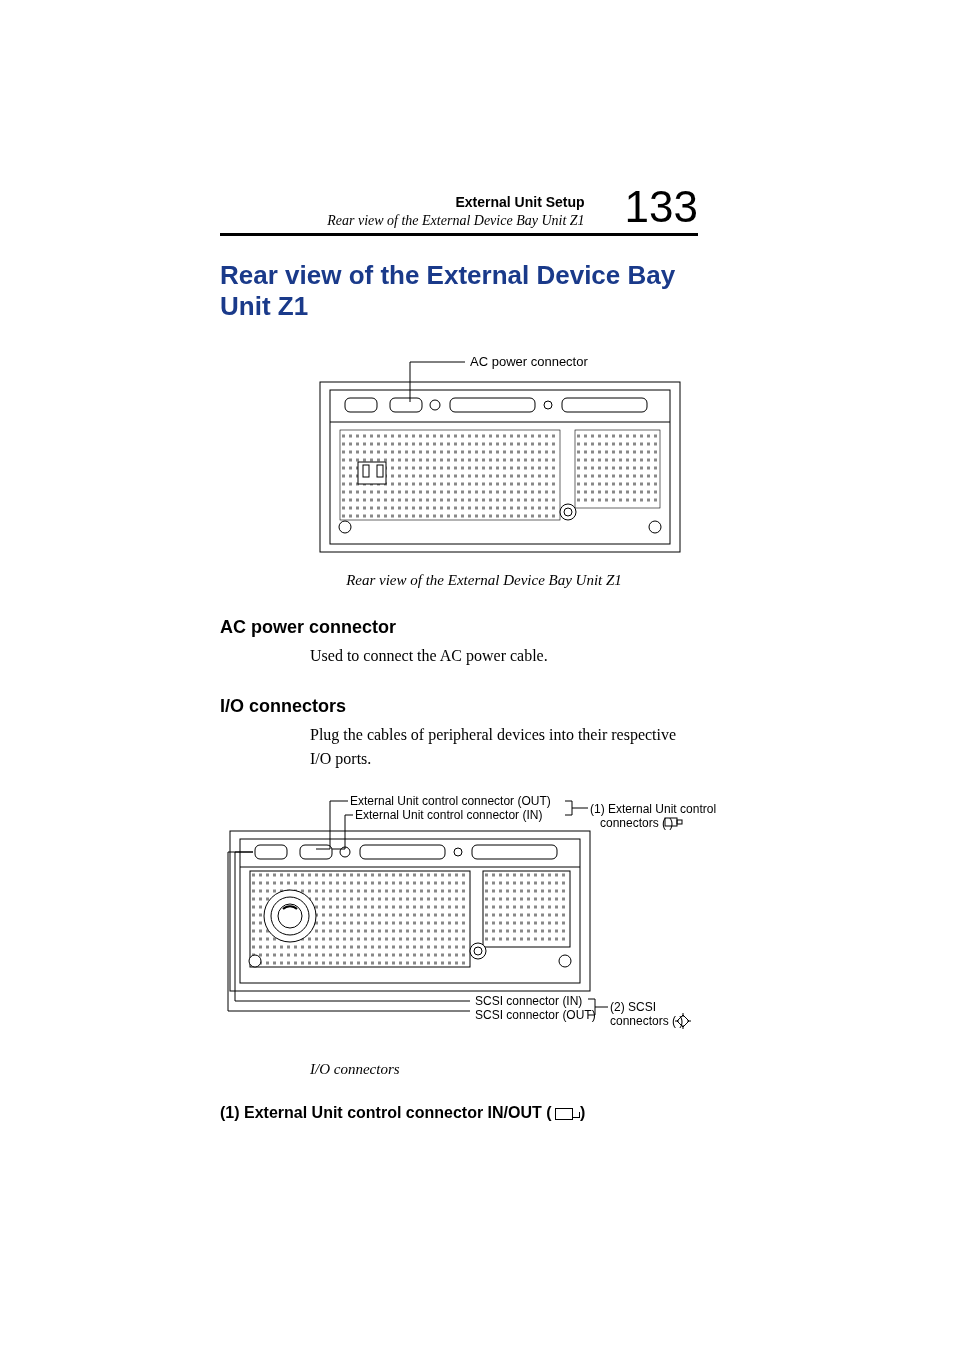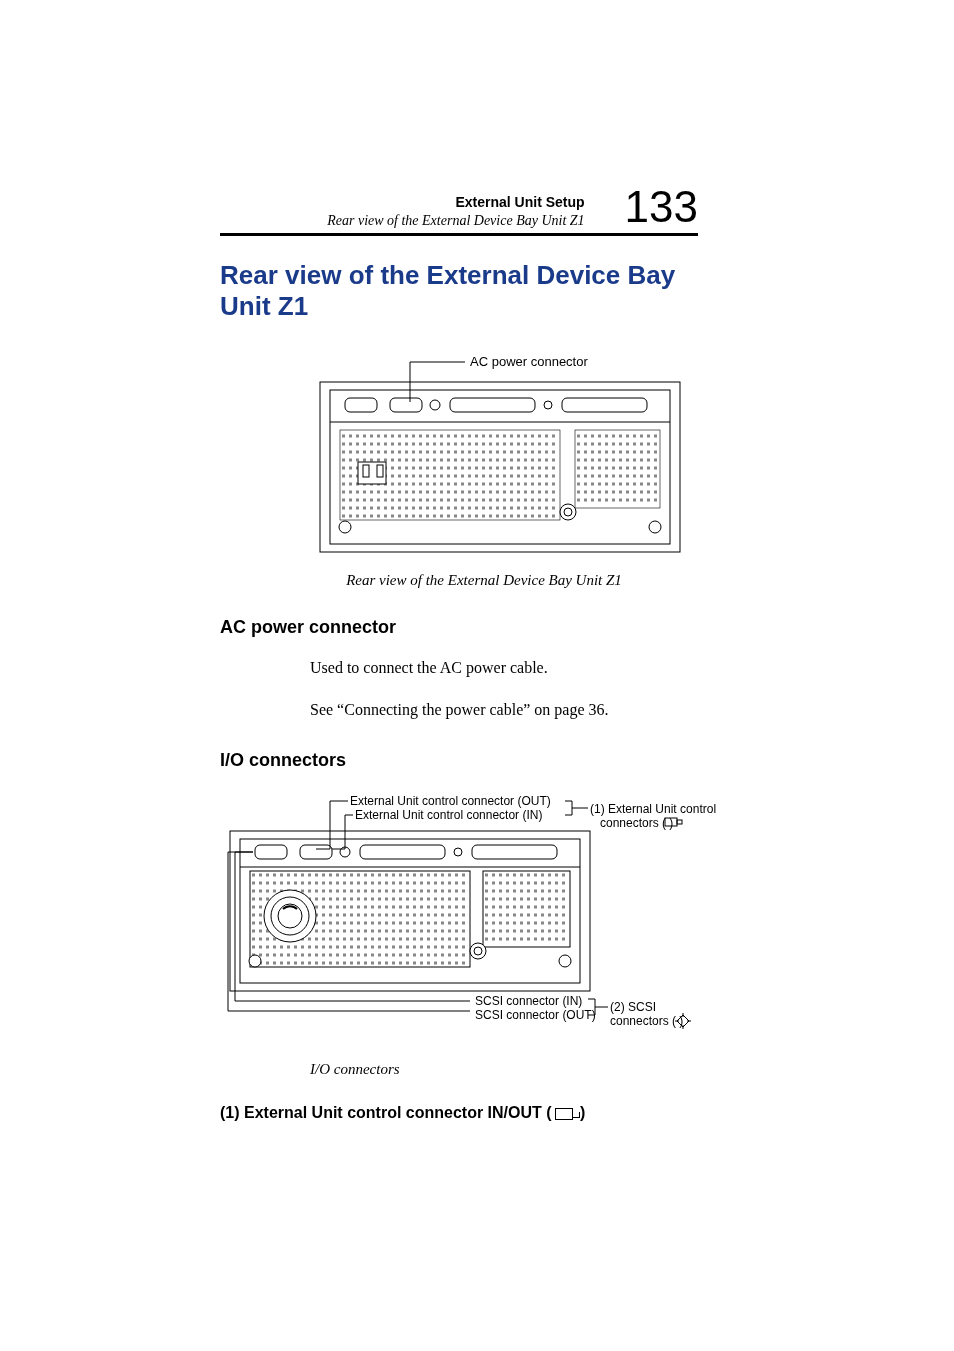--- a/index.html
+++ b/index.html
@@ -67,21 +67,21 @@
     font-family: Arial, Helvetica, sans-serif;
     font-weight: bold;
     font-size: 16px;
     margin: 26px 0 19px 0;
   }
   .body-indent {
     margin-left: 90px;
     font-size: 16px;
     line-height: 1.5;
   }
-  .body-indent p { margin: 18px 0 14px 0; }
+  .body-indent p { margin: 2px 0 14px 0; }
 
   
   .figure {
     margin: 20px 0 10px 90px;
   }
   .figure-caption {
     font-style: italic;
     font-size: 15px;
     margin: 10px 0 0 0;
   }
@@ -181,24 +181,26 @@
       <circle cx="258" cy="160" r="8" fill="#fff" stroke="#000"></circle>
       <circle cx="258" cy="160" r="4" fill="none" stroke="#000"></circle>
       <circle cx="345" cy="175" r="6" fill="#fff" stroke="#000"></circle>
     </svg>
     <div class="figure-caption" style="text-align:center; margin-left:-40px;">Rear view of the External Device Bay Unit Z1</div>
   </div>
 
   <div class="h2">AC power connector</div>
   <div class="body-indent">
     <p>Used to connect the AC power cable.</p>
-    <p>See “Connecting the power cable” on page 36.</p>
   </div>
 
   <div class="h2">I/O connectors</div>
+  <div class="body-indent">
+    <p>Plug the cables of peripheral devices into their respective I/O ports.</p>
+  </div>
 
   <div class="figure" style="margin-left:0;">
     <svg width="560" height="260" viewBox="0 0 560 260">
 
       <text x="130" y="14" font-family="Arial" font-size="12">External Unit control connector (OUT)</text>
       <text x="135" y="28" font-family="Arial" font-size="12">External Unit control connector (IN)</text>
       <text x="370" y="22" font-family="Arial" font-size="12">(1) External Unit control</text>
       <text x="380" y="36" font-family="Arial" font-size="12">connectors (        )</text>
 
       <g transform="translate(445,27)">

